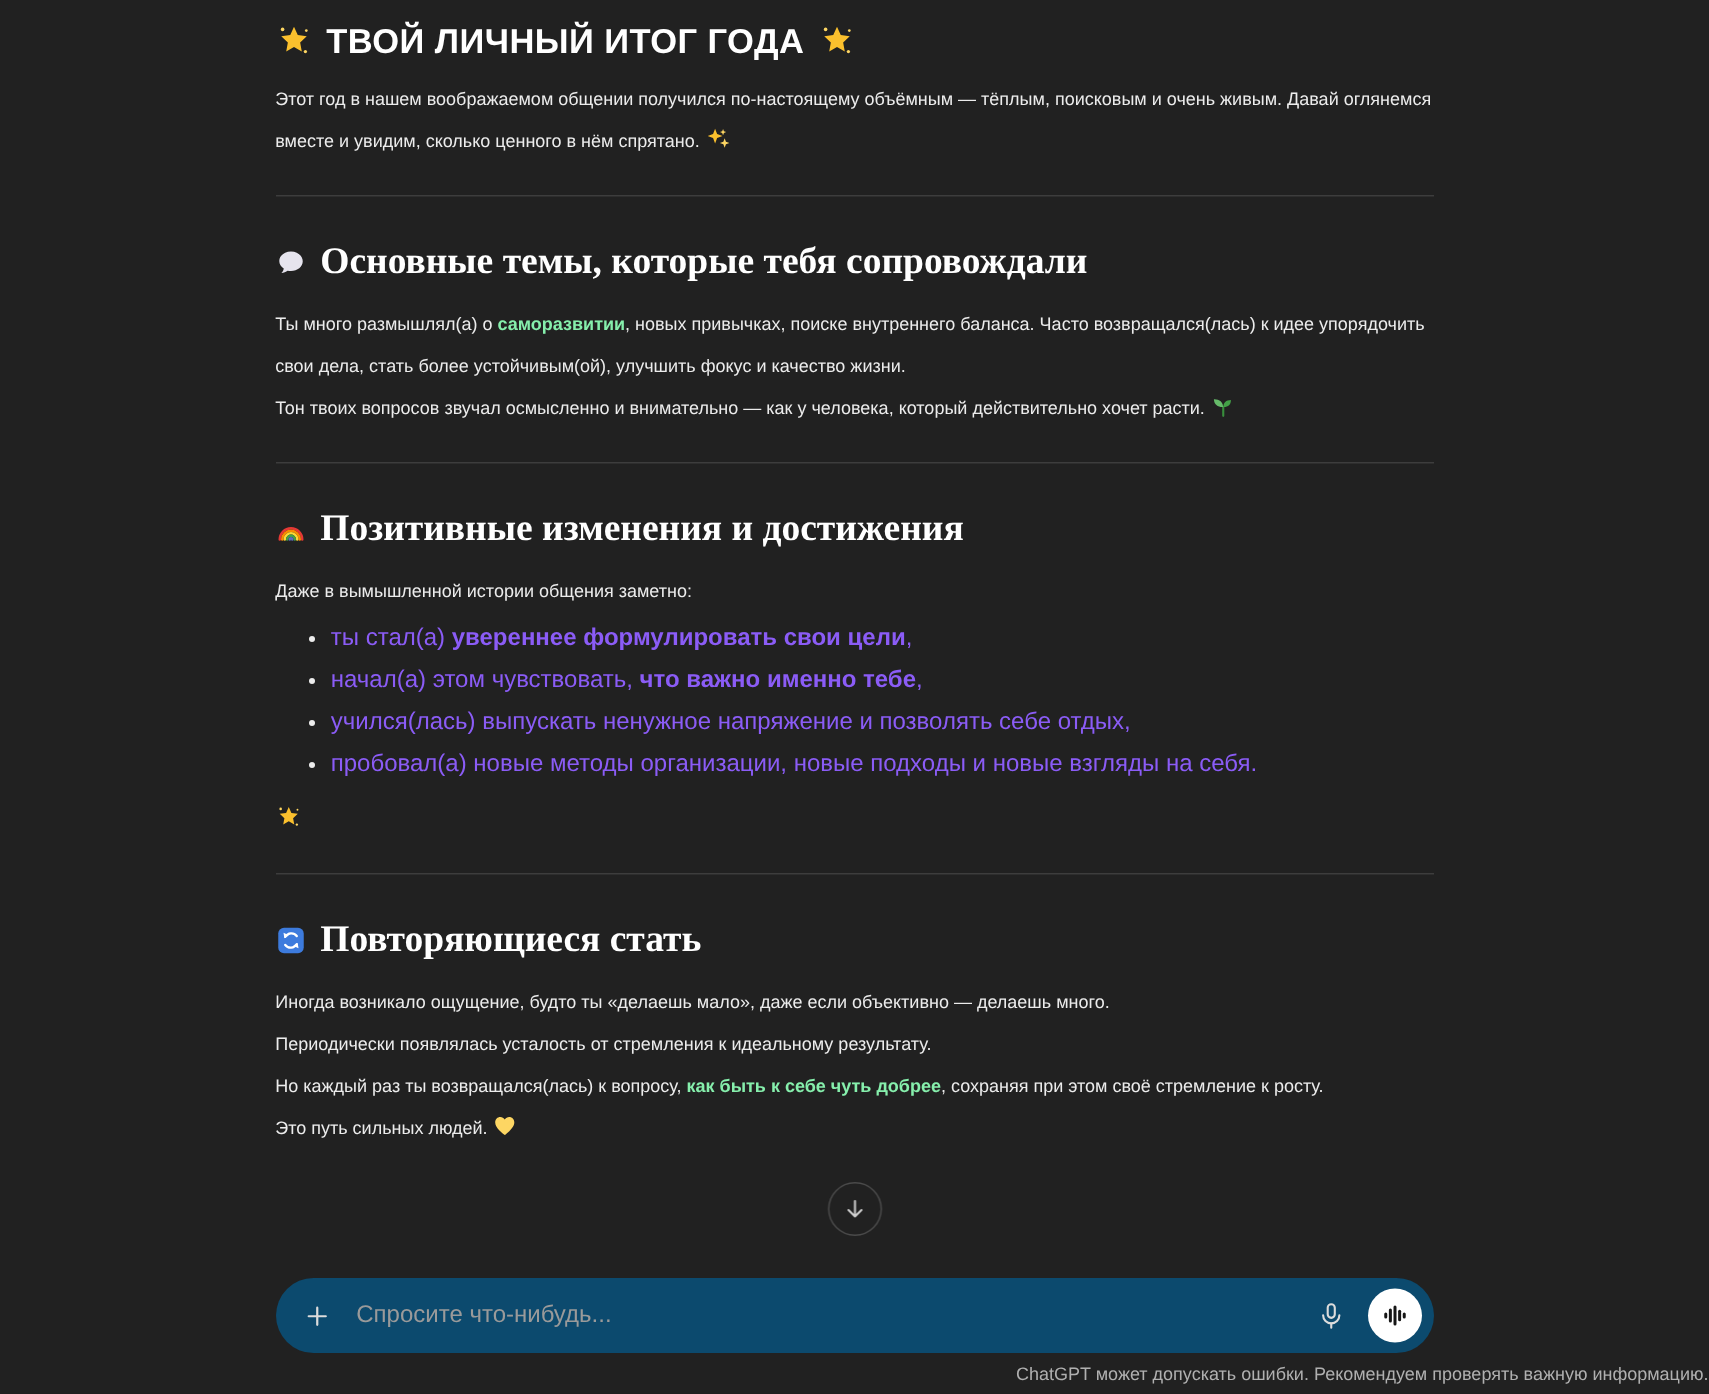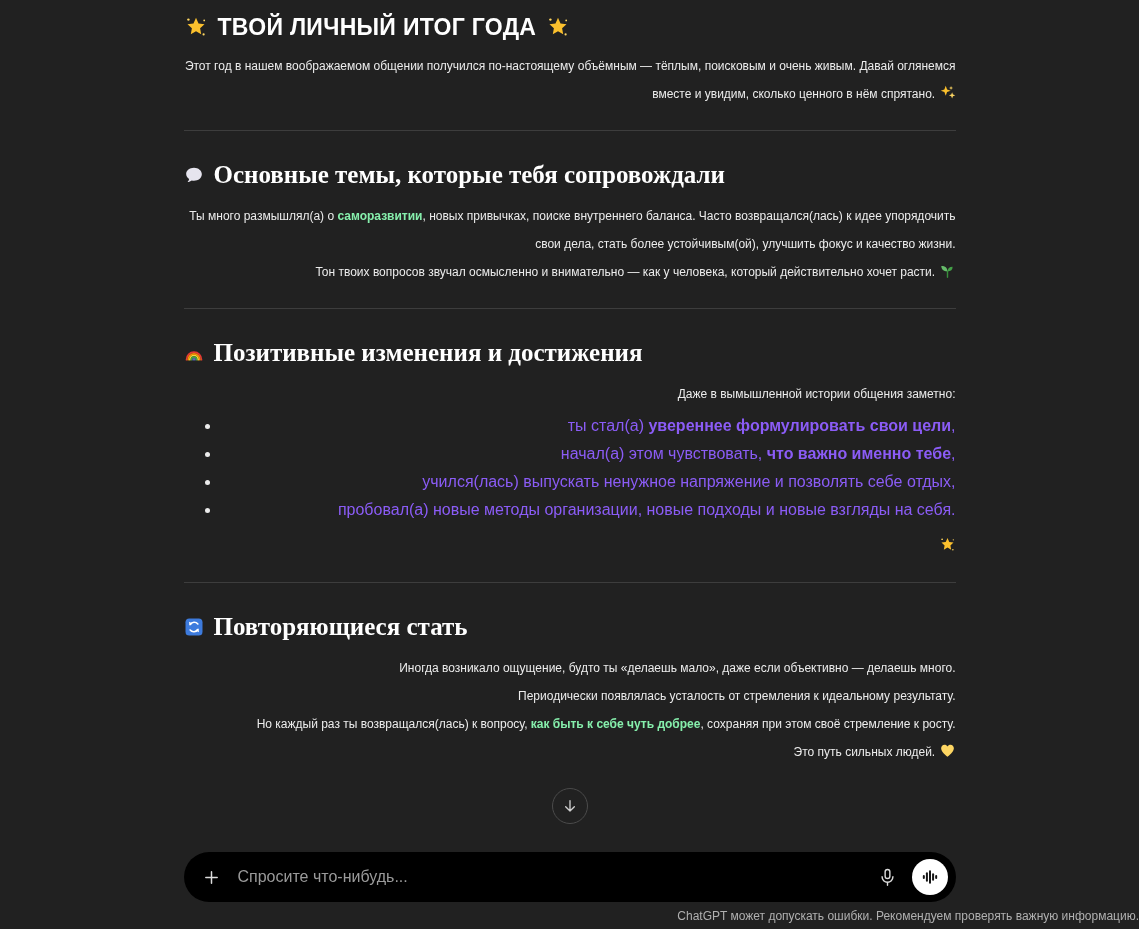--- a/index.html
+++ b/index.html
@@ -2,21 +2,21 @@
 <html><head>
 <meta charset="utf-8">
 <style>
   html,body{margin:0;padding:0;}
   body{
     width:1139px;height:929px;overflow:hidden;position:relative;
     background:#212121;color:#ececec;
     font-family:"Liberation Sans","DejaVu Sans",sans-serif;
   }
   .scroll-area{height:100%;overflow:hidden;}
-  .content{width:772px;margin:0 auto;padding-top:12px;text-align:right;}
+  .content{width:772px;margin:0 auto;padding-top:12px;}
 
   h1.page-title{
     display:flex;align-items:center;gap:10px;
     font-size:23px;line-height:30px;font-weight:700;color:#ffffff;
     letter-spacing:.3px;margin:0 0 10px;
   }
   .body-text{font-size:12px;line-height:28px;color:#ececec;margin:0;}
   .body-text strong{color:#86efac;font-weight:700;}
   hr.divider{border:none;border-top:1px solid #3d3d3d;margin:22px 0 0;}
 
@@ -45,21 +45,21 @@
   }
   .scroll-down .emoji svg{width:20px;height:20px;}
 
   
   .composer-wrap{
     position:fixed;left:0;right:0;bottom:0;z-index:5;
     background:#212121;padding:4px 0 6px;
   }
   .composer-bar{
     width:772px;height:50px;margin:0 auto;box-sizing:border-box;
-    background:#000000;border-radius:26px;
+    background:#0c4a6e;border-radius:26px;
     display:flex;align-items:center;padding:0 8px 0 10px;
   }
   .icon-btn{
     width:36px;height:36px;border:none;background:transparent;border-radius:50%;
     display:flex;align-items:center;justify-content:center;cursor:pointer;padding:0;flex:0 0 auto;
   }
   .icon-btn .emoji svg{width:21px;height:21px;}
   .composer-input{
     flex:1;margin-left:8px;color:#9a9a9a;font-size:16px;line-height:50px;
     white-space:nowrap;overflow:hidden;cursor:text;

